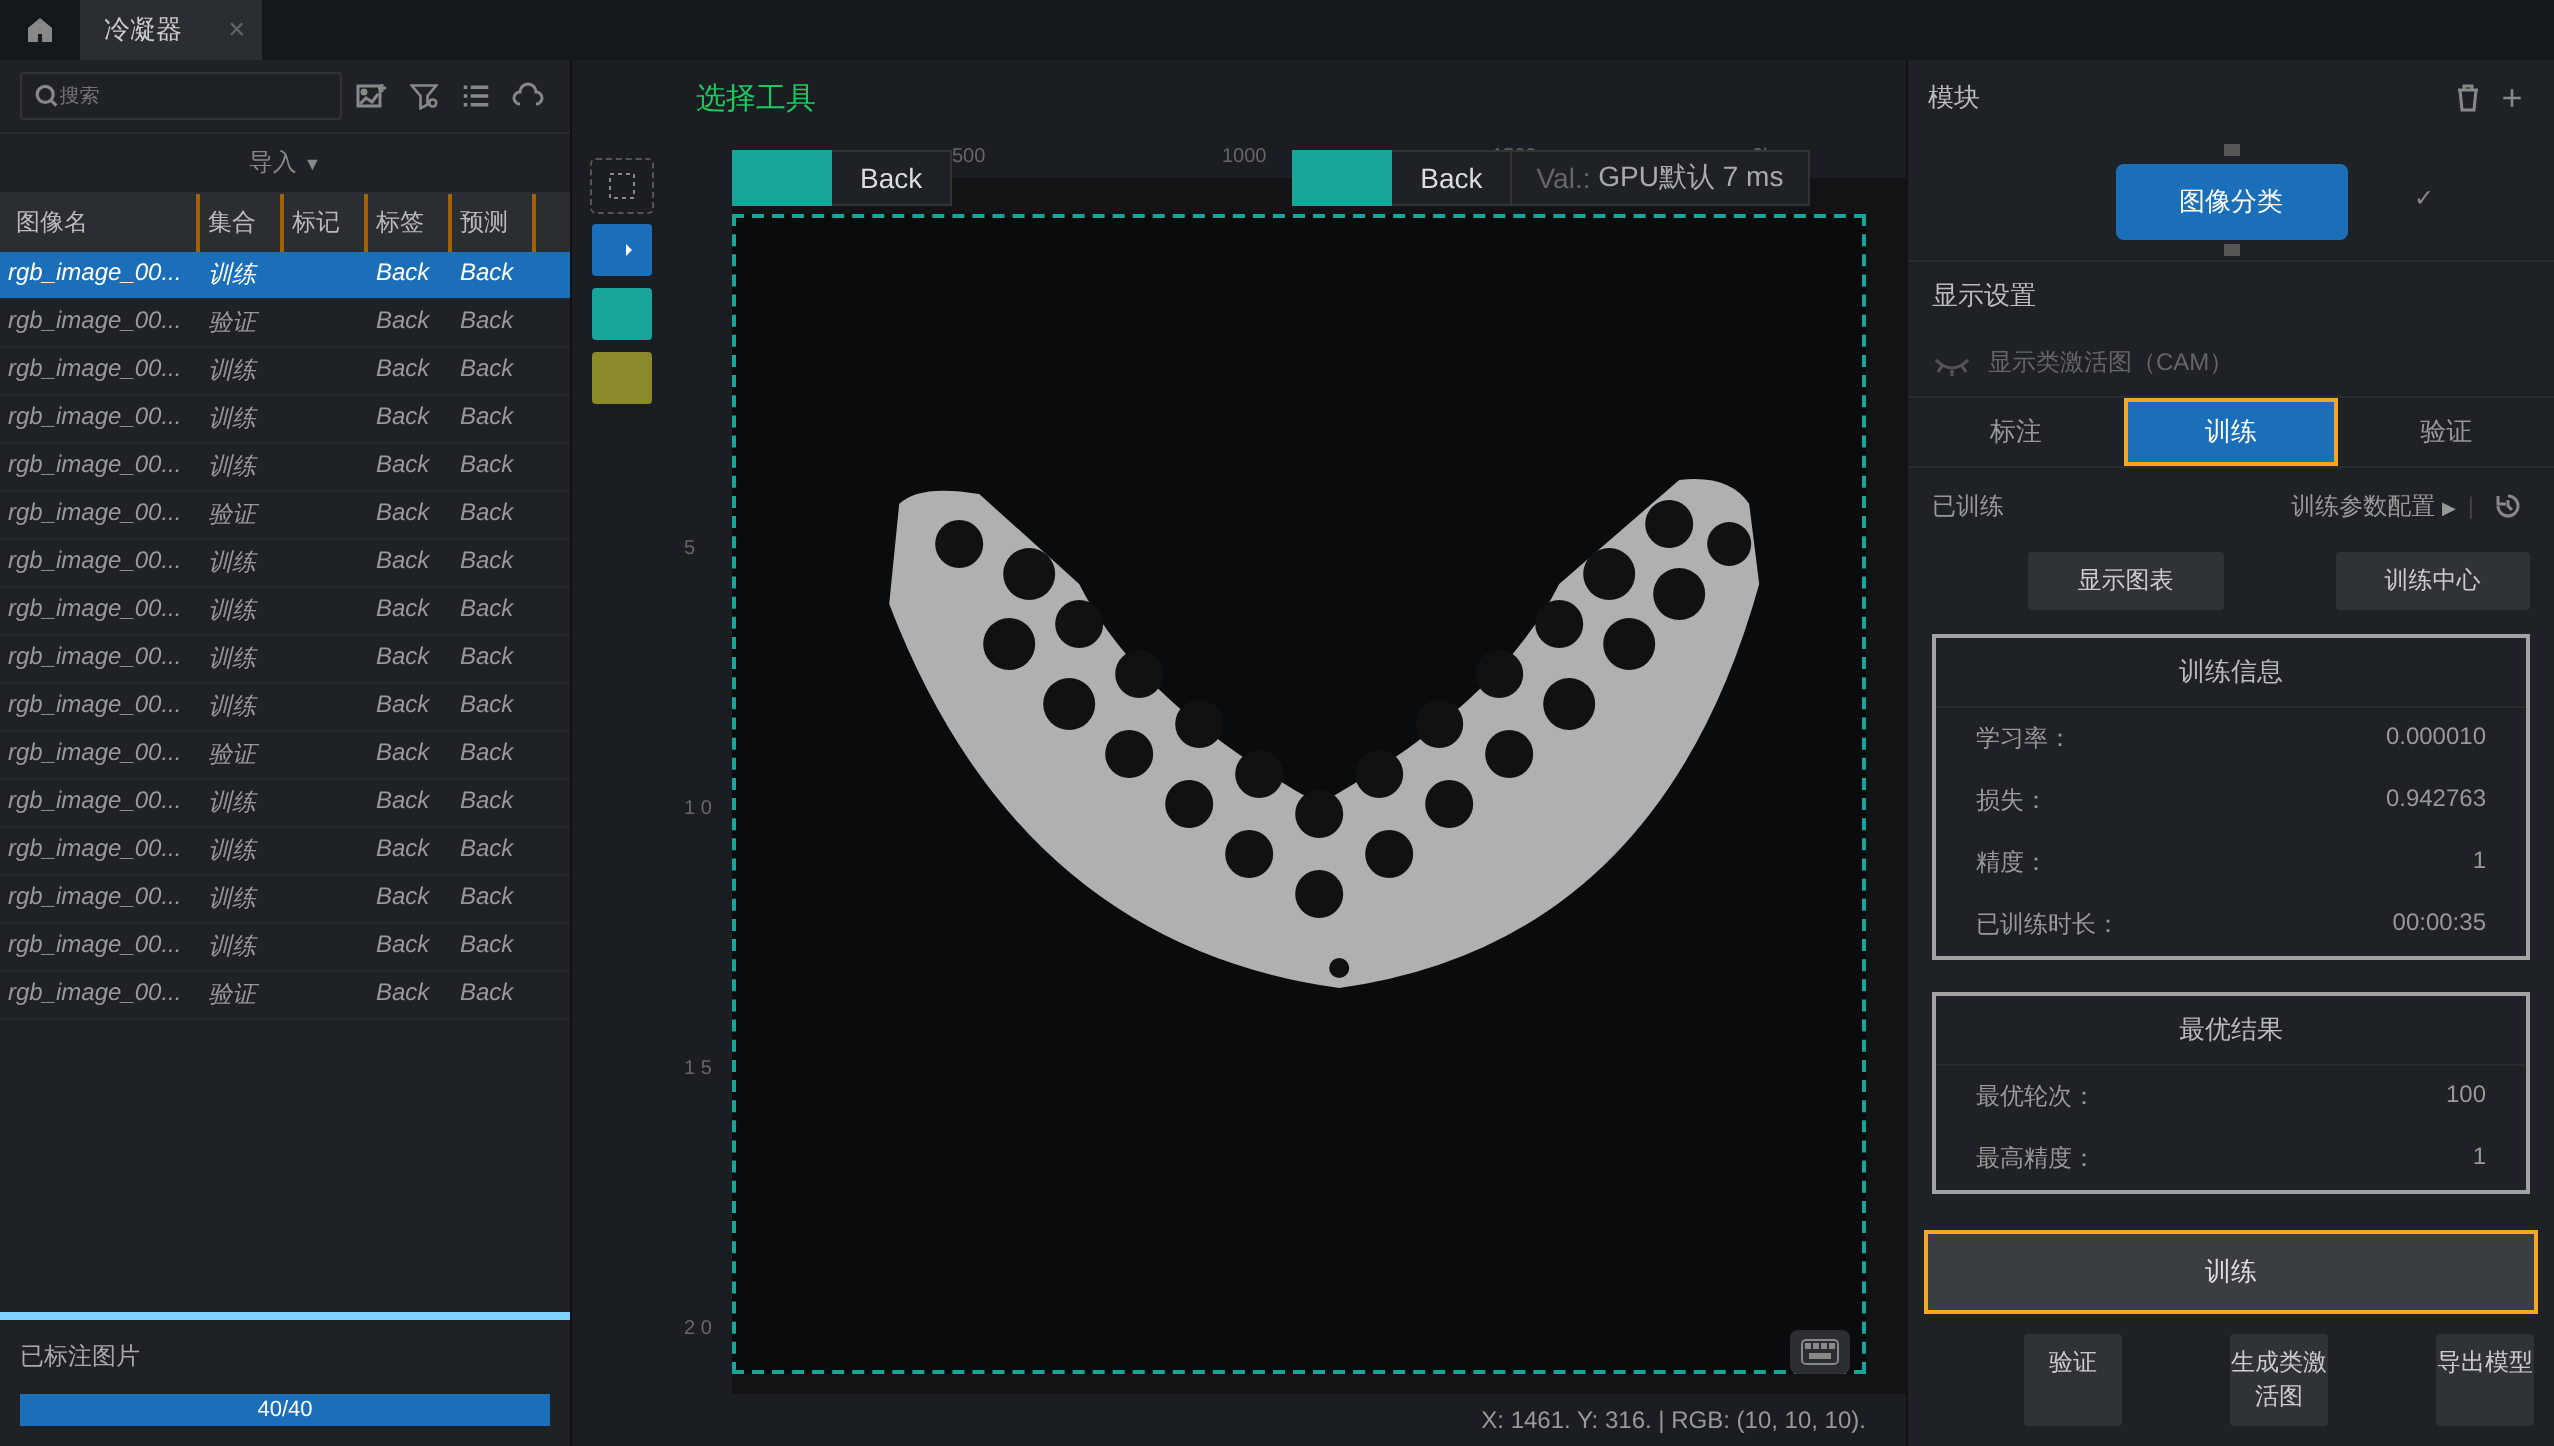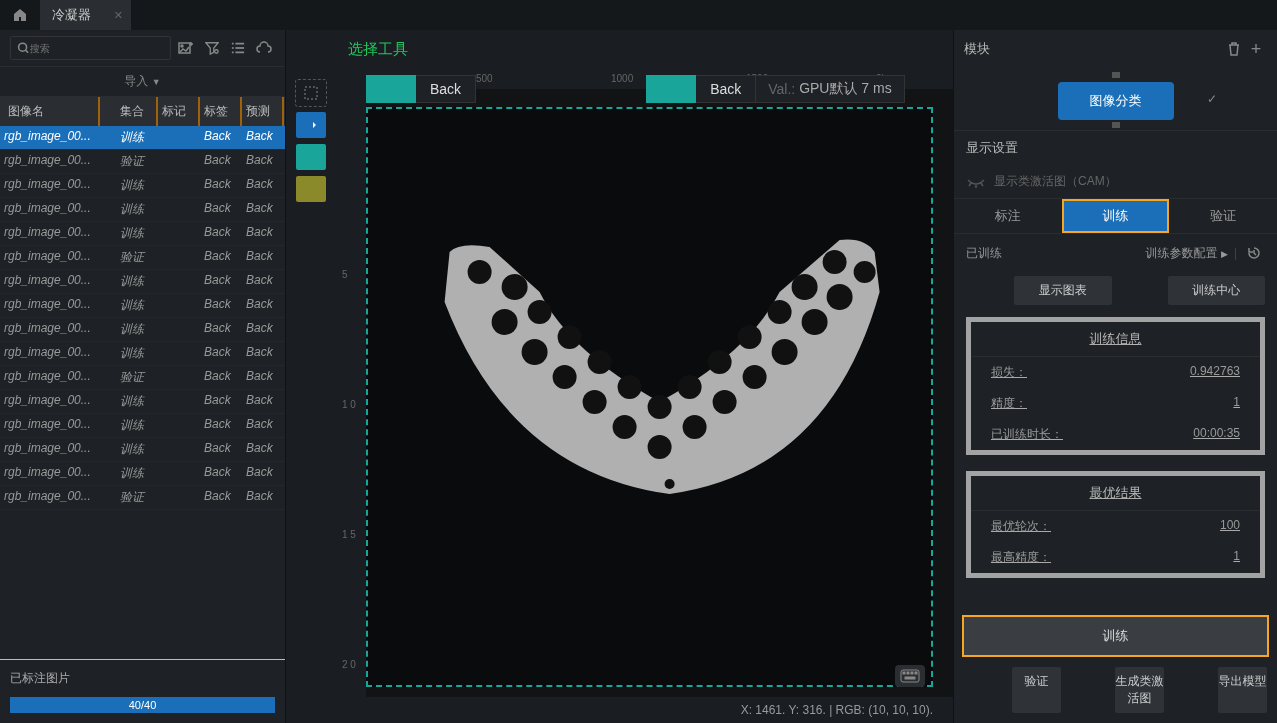--- a/index.html
+++ b/index.html
@@ -95,21 +95,21 @@
   font-size: 12px;
 }
 .table-header {
   display: flex;
   background: #2a2e32;
   font-size: 12px;
   color: #bbb;
 }
 .th { padding: 6px 4px; border-right: 2px solid #a16207; }
 .col-name { width: 100px; padding-left: 8px;}
-.col-set { width: 42px; margin-left: 16px; }
+.col-set { width: 42px; }
 .col-mark { width: 42px; }
 .col-tag { width: 42px; }
 .col-pred { width: 42px; }
 .img-list {
   flex: 1;
   overflow: hidden;
 }
 .img-row {
   display: flex;
   font-size: 12px;
@@ -118,21 +118,21 @@
   color: #999;
   font-style: italic;
 }
 .img-row.selected {
   background: #1b6fb8;
   color: #fff;
 }
 .img-row .cell { padding: 0 4px; white-space: nowrap; overflow: hidden; }
 .footer-panel {
   padding: 10px;
-  border-top: 1px solid #7dd3fc;
+  border-top: 4px solid #7dd3fc;
 }
 .progress {
   margin-top: 10px;
   background: #333;
   height: 16px;
   position: relative;
 }
 .progress .bar {
   background: #1b6fb8;
   height: 100%;
@@ -352,22 +352,21 @@
   background: #2f3338;
   text-align: center;
   padding: 6px 0;
   border-radius: 2px;
   color: #ccc;
   font-size: 12px;
   margin-left: 48px;
 }
 .info-box {
   margin: 8px 12px;
-  border: 5px solid #a3a3a3;
-  text-decoration: underline;
+  border: 2px solid #a3a3a3;
 }
 .info-title {
   text-align: center;
   padding: 8px 0;
   color: #bbb;
   font-size: 13px;
   border-bottom: 1px solid #2a2d30;
 }
 .info-row {
   display: flex;
@@ -718,20 +717,24 @@
         </span>
     </div>
     <div class="btn-row">
       <div class="gbtn">显示图表</div>
       <div class="gbtn">训练中心</div>
     </div>
     <div class="info-box">
       <div class="info-title">训练信息</div>
       <div id="info-rows">
           <div class="info-row">
+            <div class="k">学习率：</div>
+            <div>0.000010</div>
+          </div>
+          <div class="info-row">
             <div class="k">损失：</div>
             <div>0.942763</div>
           </div>
           <div class="info-row">
             <div class="k">精度：</div>
             <div>1</div>
           </div>
           <div class="info-row">
             <div class="k">已训练时长：</div>
             <div>00:00:35</div>

